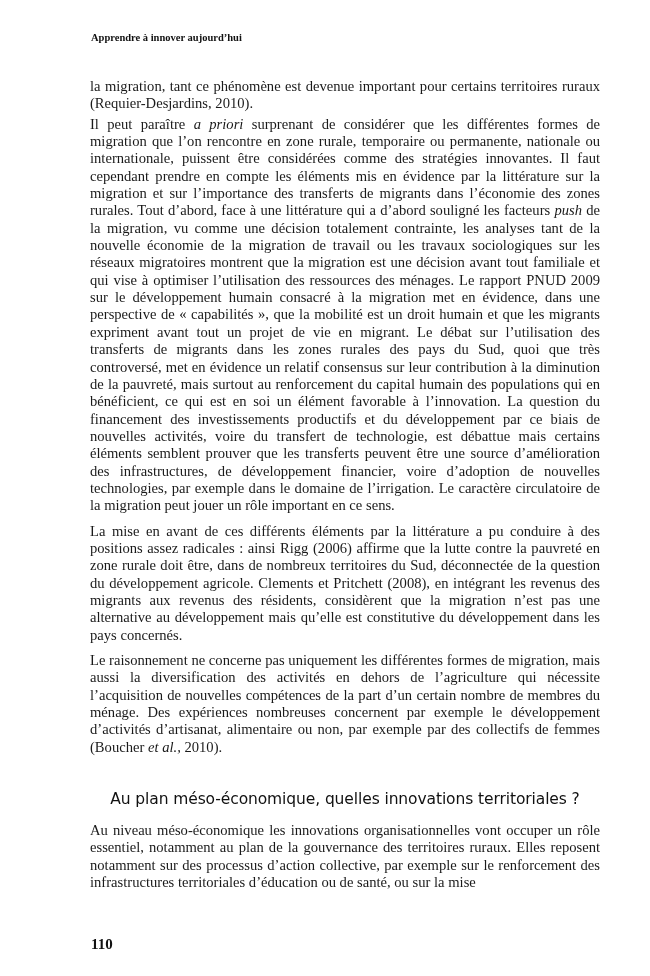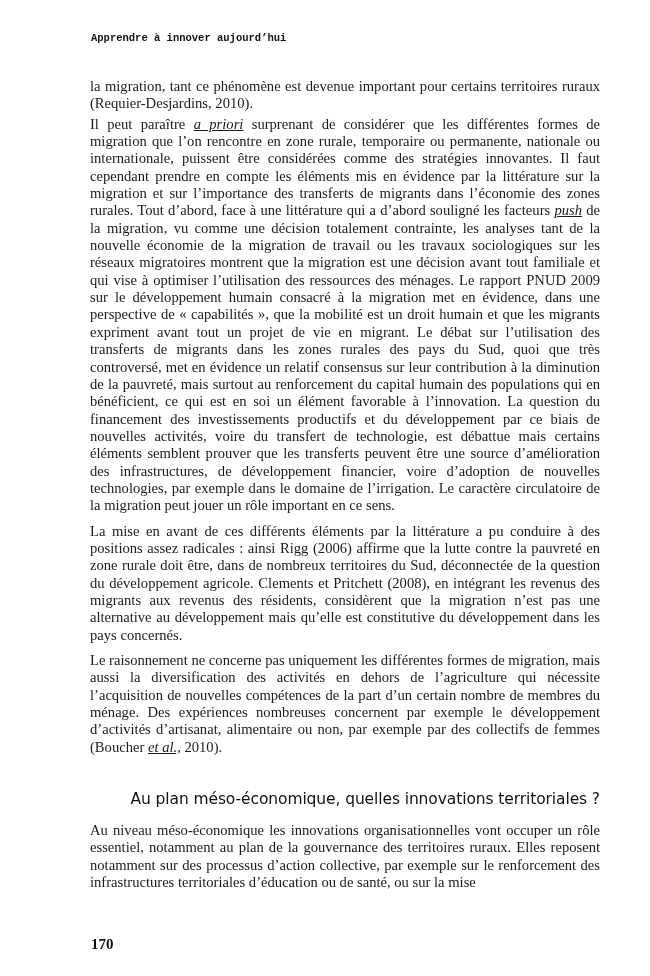--- a/index.html
+++ b/index.html
@@ -1,49 +1,49 @@
 <!DOCTYPE html>
 <html><head>
 <meta charset="utf-8">
 <style>
   html, body { margin: 0; padding: 0; background: #ffffff; }
   body { width: 650px; height: 976px; position: relative; overflow: hidden; color: #1a1a1a; }
   .running-head {
     position: absolute; left: 91px; top: 32px;
-    font-family: Liberation Mono, monospace; font-weight: bold; font-size: 10.5px; color: #111;
+    font-family: Liberation Serif, serif; font-weight: bold; font-size: 10.5px; color: #111;
   }
   .column {
     position: absolute; left: 90px; top: 78px; width: 510px;
     font-family: "Liberation Serif", serif; font-size: 14.6px; line-height: 17.35px;
     text-align: justify; hyphens: manual;
   }
   .column p { margin: 0 0 8px 0; }
   .column p.first { margin-bottom: 3px; }
   .heading {
     font-family: "DejaVu Sans", sans-serif; font-size: 15.5px; font-weight: normal;
-    margin: 33px 0 13px 0; letter-spacing: -0.1px; color: #111; text-align: right; line-height: 20px;
+    margin: 33px 0 13px 0; letter-spacing: -0.1px; color: #111; text-align: center; line-height: 20px;
   }
   .folio {
     position: absolute; left: 91px; top: 936px;
     font-family: "Liberation Serif", serif; font-weight: bold; font-size: 15px; color: #111;
   }
-  em { font-style: italic; text-decoration: underline; }
+  em { font-style: italic; }
 </style>
 </head>
 <body>
 
 <div class="running-head">Apprendre à innover aujourd’hui</div>
 
 <div class="column">
   <p class="first">la migration, tant ce phénomène est devenue important pour certains territoires ruraux (Requier-Desjardins, 2010).</p>
 
   <p><span>Il peut paraître </span><em>a priori</em><span> surprenant de considérer que les différentes formes de migration que l’on rencontre en zone rurale, temporaire ou permanente, nationale ou internationale, puissent être considérées comme des stratégies innovantes. Il faut cependant prendre en compte les éléments mis en évidence par la littérature sur la migration et sur l’importance des transferts de migrants dans l’économie des zones rurales. Tout d’abord, face à une littérature qui a d’abord souligné les facteurs </span><em>push</em><span> de la migration, vu comme une décision totalement contrainte, les analyses tant de la nouvelle économie de la migration de travail ou les travaux sociologiques sur les réseaux migratoires montrent que la migration est une décision avant tout familiale et qui vise à optimiser l’utilisation des ressources des ménages. Le rapport PNUD 2009 sur le développement humain consacré à la migration met en évidence, dans une perspective de « capabilités », que la mobilité est un droit humain et que les migrants expriment avant tout un projet de vie en migrant. Le débat sur l’utilisation des transferts de migrants dans les zones rurales des pays du Sud, quoi que très controversé, met en évidence un relatif consensus sur leur contribution à la diminu­tion de la pauvreté, mais surtout au renforcement du capital humain des populations qui en bénéficient, ce qui est en soi un élément favorable à l’innovation. La question du financement des investissements productifs et du développement par ce biais de nouvelles activités, voire du transfert de technologie, est débattue mais certains éléments semblent prouver que les transferts peuvent être une source d’améliora­tion des infrastructures, de développement financier, voire d’adoption de nouvelles technologies, par exemple dans le domaine de l’irrigation. Le caractère circulatoire de la migration peut jouer un rôle important en ce sens.</span></p>
 
   <p>La mise en avant de ces différents éléments par la littérature a pu conduire à des positions assez radicales : ainsi Rigg (2006) affirme que la lutte contre la pauvreté en zone rurale doit être, dans de nombreux territoires du Sud, déconnectée de la question du développement agricole. Clements et Pritchett (2008), en intégrant les revenus des migrants aux revenus des résidents, considèrent que la migration n’est pas une alternative au développement mais qu’elle est constitutive du développement dans les pays concernés.</p>
 
   <p><span>Le raisonnement ne concerne pas uniquement les différentes formes de migration, mais aussi la diversification des activités en dehors de l’agriculture qui nécessite l’acquisition de nouvelles compétences de la part d’un certain nombre de membres du ménage. Des expériences nombreuses concernent par exemple le développement d’activités d’artisanat, alimentaire ou non, par exemple par des collectifs de femmes (Boucher </span><em>et al.,</em><span> 2010).</span></p>
 
   <h2 class="heading">Au plan méso-économique, quelles innovations territoriales ?</h2>
 
   <p>Au niveau méso-économique les innovations organisationnelles vont occuper un rôle essentiel, notamment au plan de la gouvernance des territoires ruraux. Elles reposent notamment sur des processus d’action collective, par exemple sur le renfor­cement des infrastructures territoriales d’éducation ou de santé, ou sur la mise</p>
 </div>
 
-<div class="folio">170</div>
+<div class="folio">110</div>
 
 </body></html>

